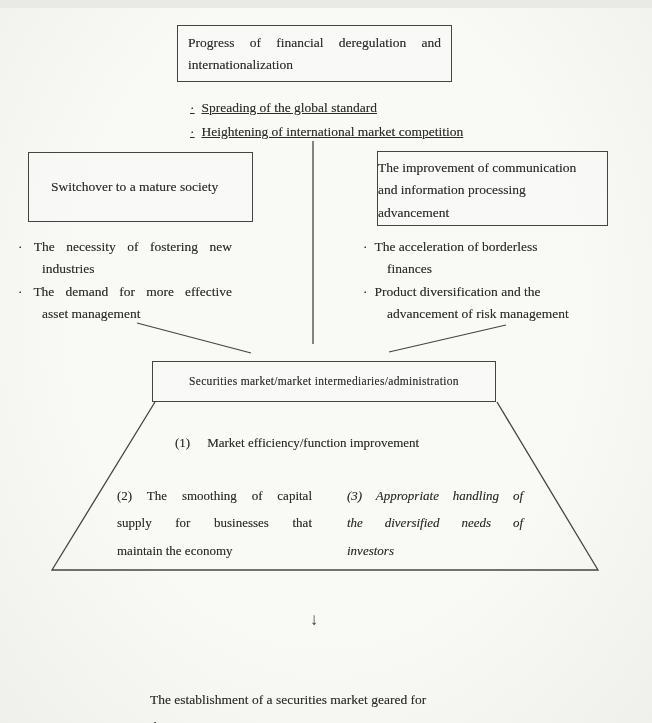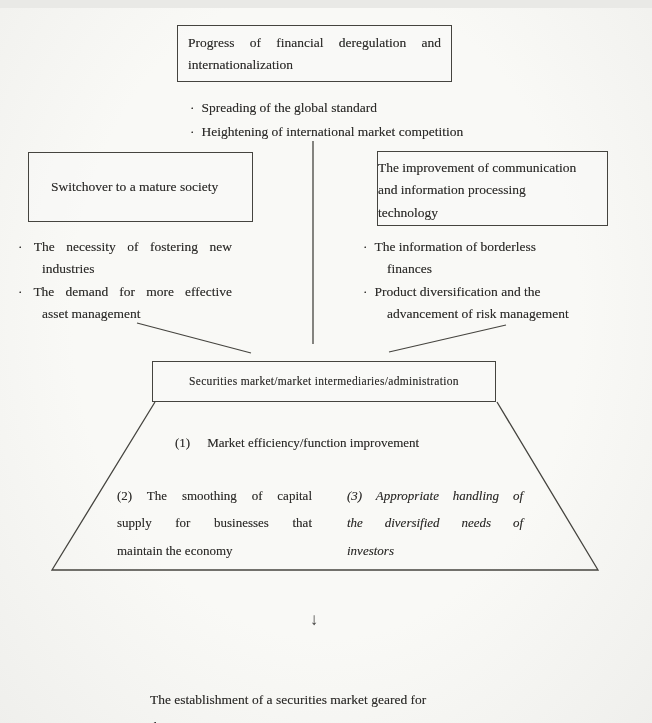--- a/index.html
+++ b/index.html
@@ -24,21 +24,21 @@
   .box {
     border: 1.4px solid #45443f;
     background: rgba(250,250,248,0.35);
   }
   
   .js { text-align: justify; text-align-last: justify; }
   .blt { display: inline; }
   .cont { padding-left: 24px; }
   .top-box { left: 177px; top: 17px; width: 275px; height: 57px; padding: 6px 10px; }
   .top-box .ln { line-height: 21.5px; }
-  .center-list { left: 190px; top: 88px; width: 330px; line-height: 23.5px; }
+  .center-list { left: 190px; top: 88px; width: 330px; line-height: 23.5px; text-decoration: underline; }
   .center-list .blt { margin-right: 7px; }
   .left-box { left: 28px; top: 144px; width: 225px; height: 70px; display: flex; align-items: center; padding-left: 22px; }
   .right-box { left: 377px; top: 143px; width: 231px; height: 75px; padding: 5px 0; }
   .right-box .ln { line-height: 22.4px; }
   .left-list { left: 18px; top: 228px; width: 214px; }
   .right-list { left: 363px; top: 228px; width: 228px; }
   .right-list .blt { margin-right: 7px; }
   .mid-box { left: 152px; top: 353px; width: 344px; height: 41px; display: flex; align-items: center; justify-content: center; }
   .mid-box .lbl { font-size: 11.5px; letter-spacing: 0.3px; }
   .f-item1 { left: 175px; top: 424px; width: 300px; font-size: 13px; }
@@ -72,32 +72,32 @@
     <div class="ln"><span class="blt">·</span><span>Heightening of international market competition</span></div>
   </div>
 
   <div class="abs box left-box txt">
     <div>Switchover to a mature society</div>
   </div>
 
   <div class="abs box right-box txt">
     <div class="ln">The improvement of communication</div>
     <div class="ln">and information processing</div>
-    <div class="ln">technology</div>
+    <div class="ln">advancement</div>
   </div>
 
   <div class="abs left-list txt">
     <div class="ln js"><span class="blt">·</span> <span>The necessity of fostering new</span></div>
     <div class="ln cont">industries</div>
     <div class="ln js"><span class="blt">·</span> <span>The demand for more effective</span></div>
     <div class="ln cont">asset management</div>
   </div>
 
   <div class="abs right-list txt">
-    <div class="ln"><span class="blt">·</span><span>The information of borderless</span></div>
+    <div class="ln"><span class="blt">·</span><span>The acceleration of borderless</span></div>
     <div class="ln cont">finances</div>
     <div class="ln"><span class="blt">·</span><span>Product diversification and the</span></div>
     <div class="ln cont">advancement of risk management</div>
   </div>
 
   <div class="abs box mid-box txt">
     <div class="lbl">Securities market/market intermediaries/administration</div>
   </div>
 
   <div class="abs f-item1 txt numline">

